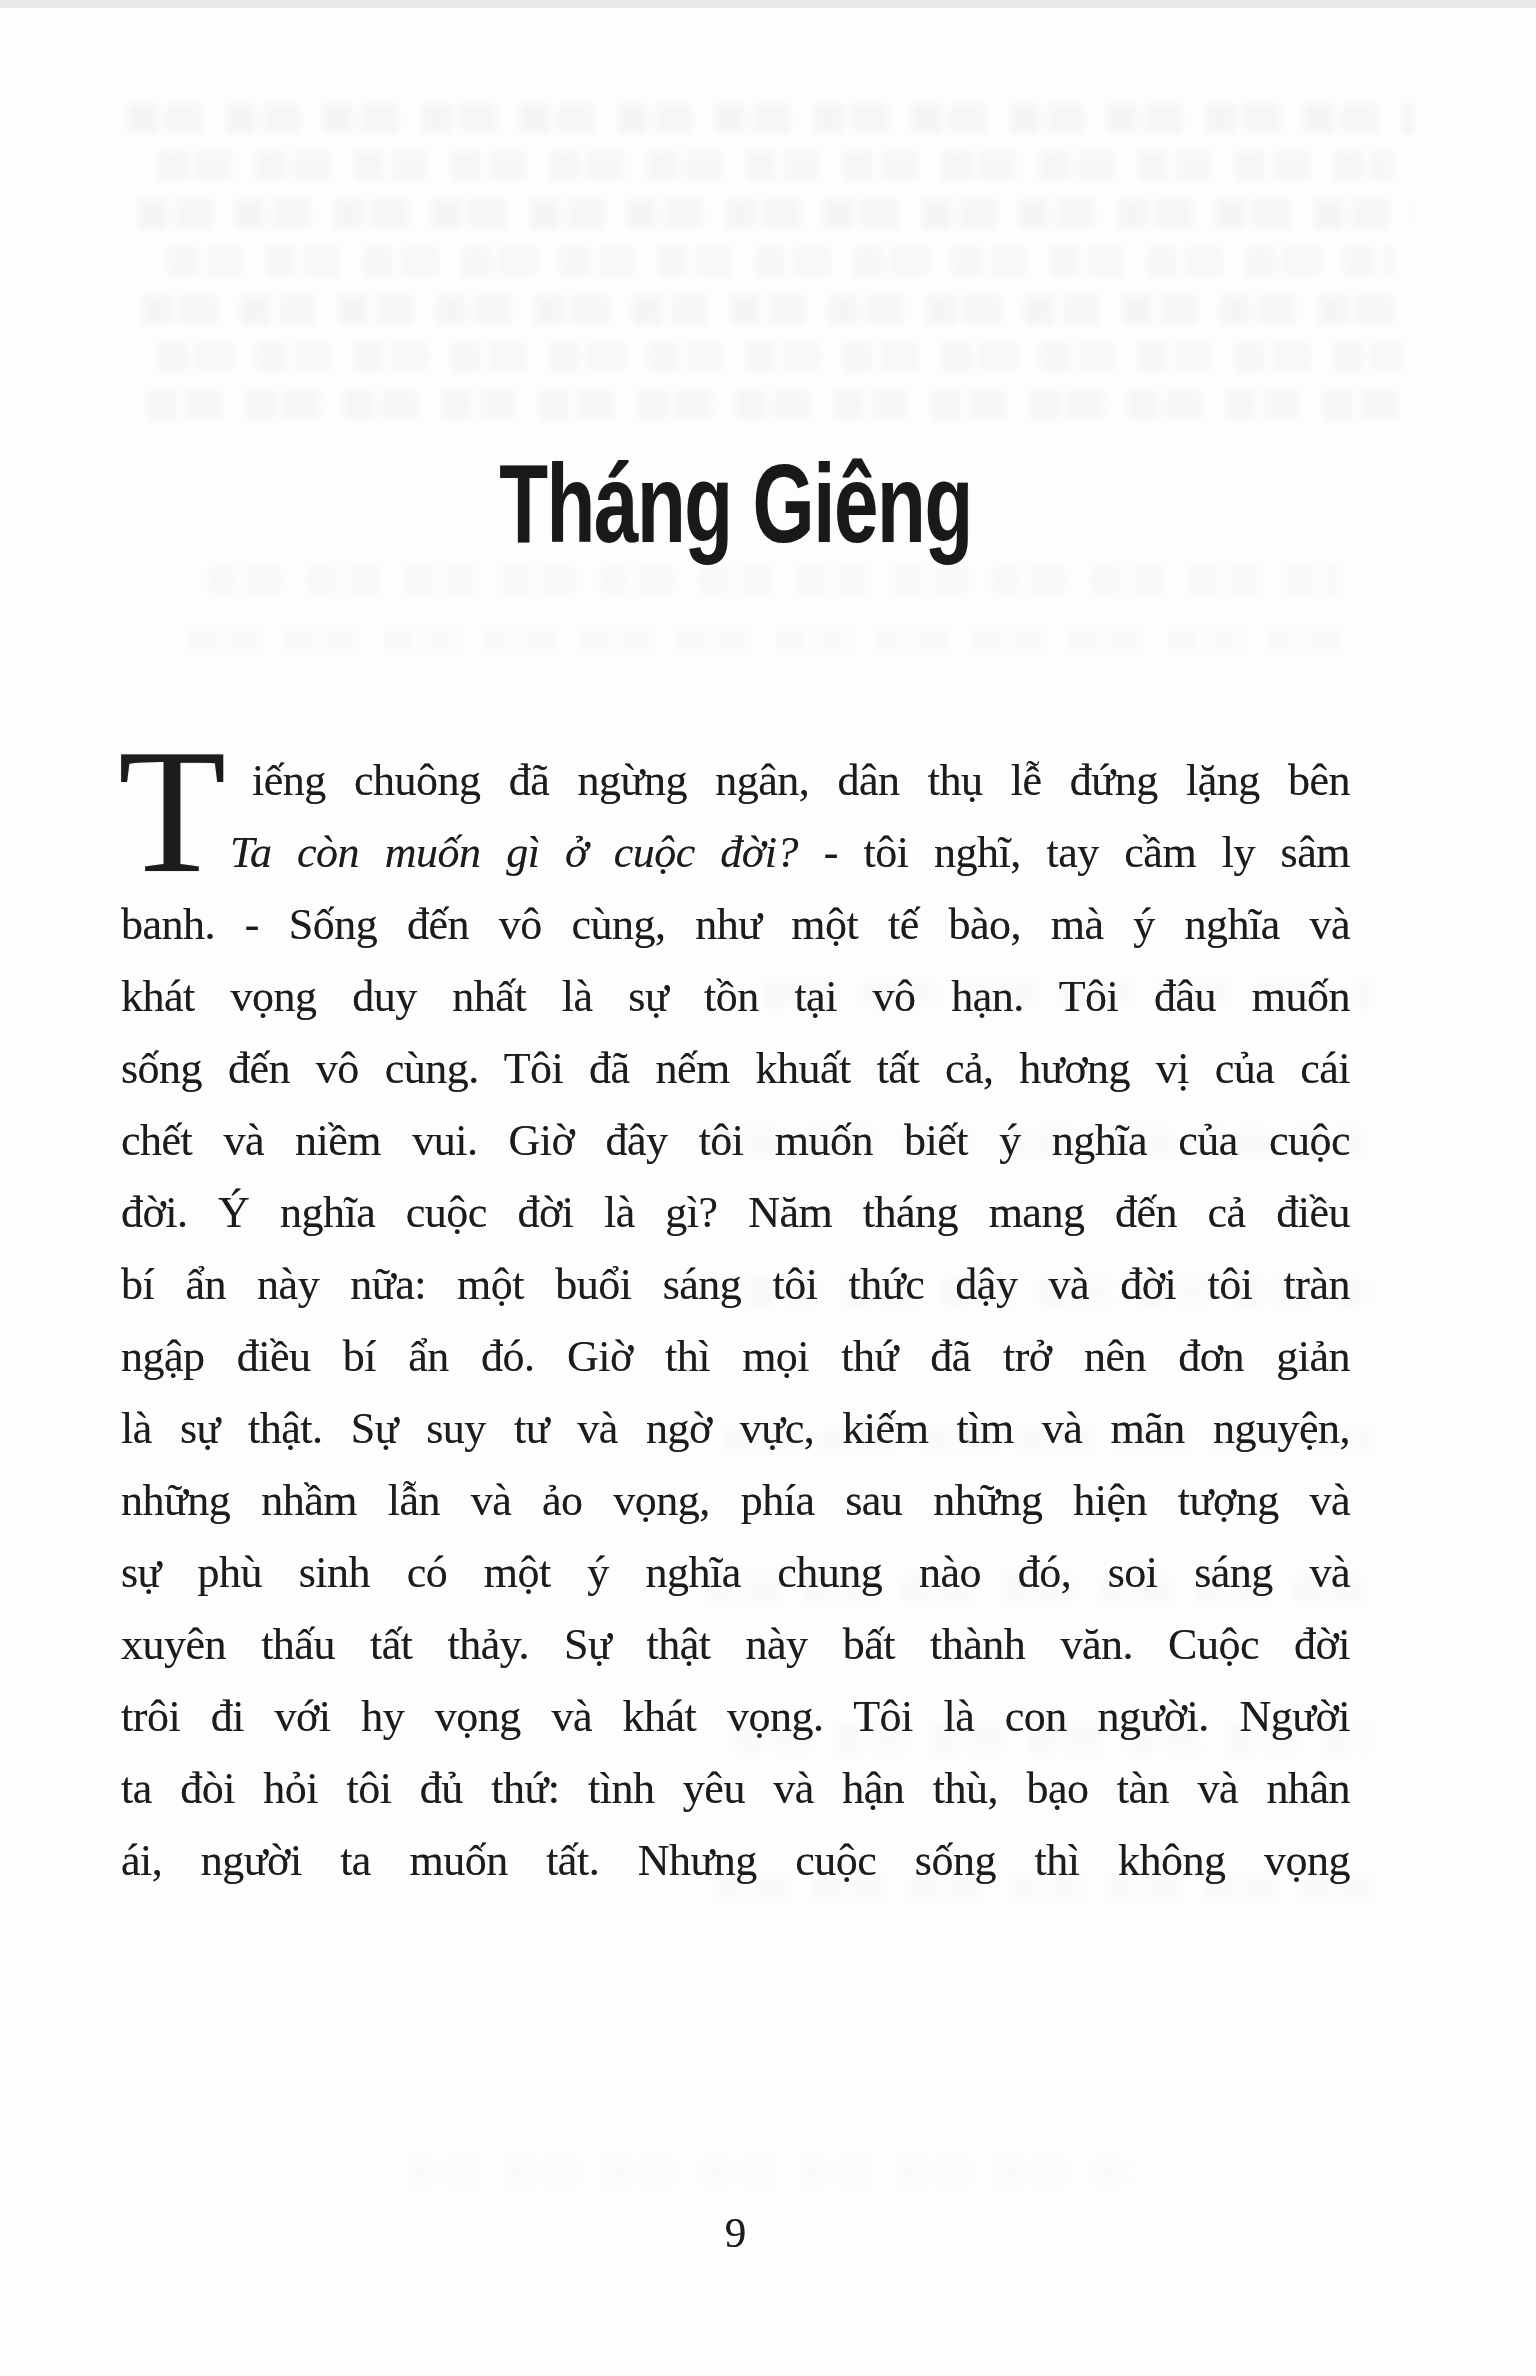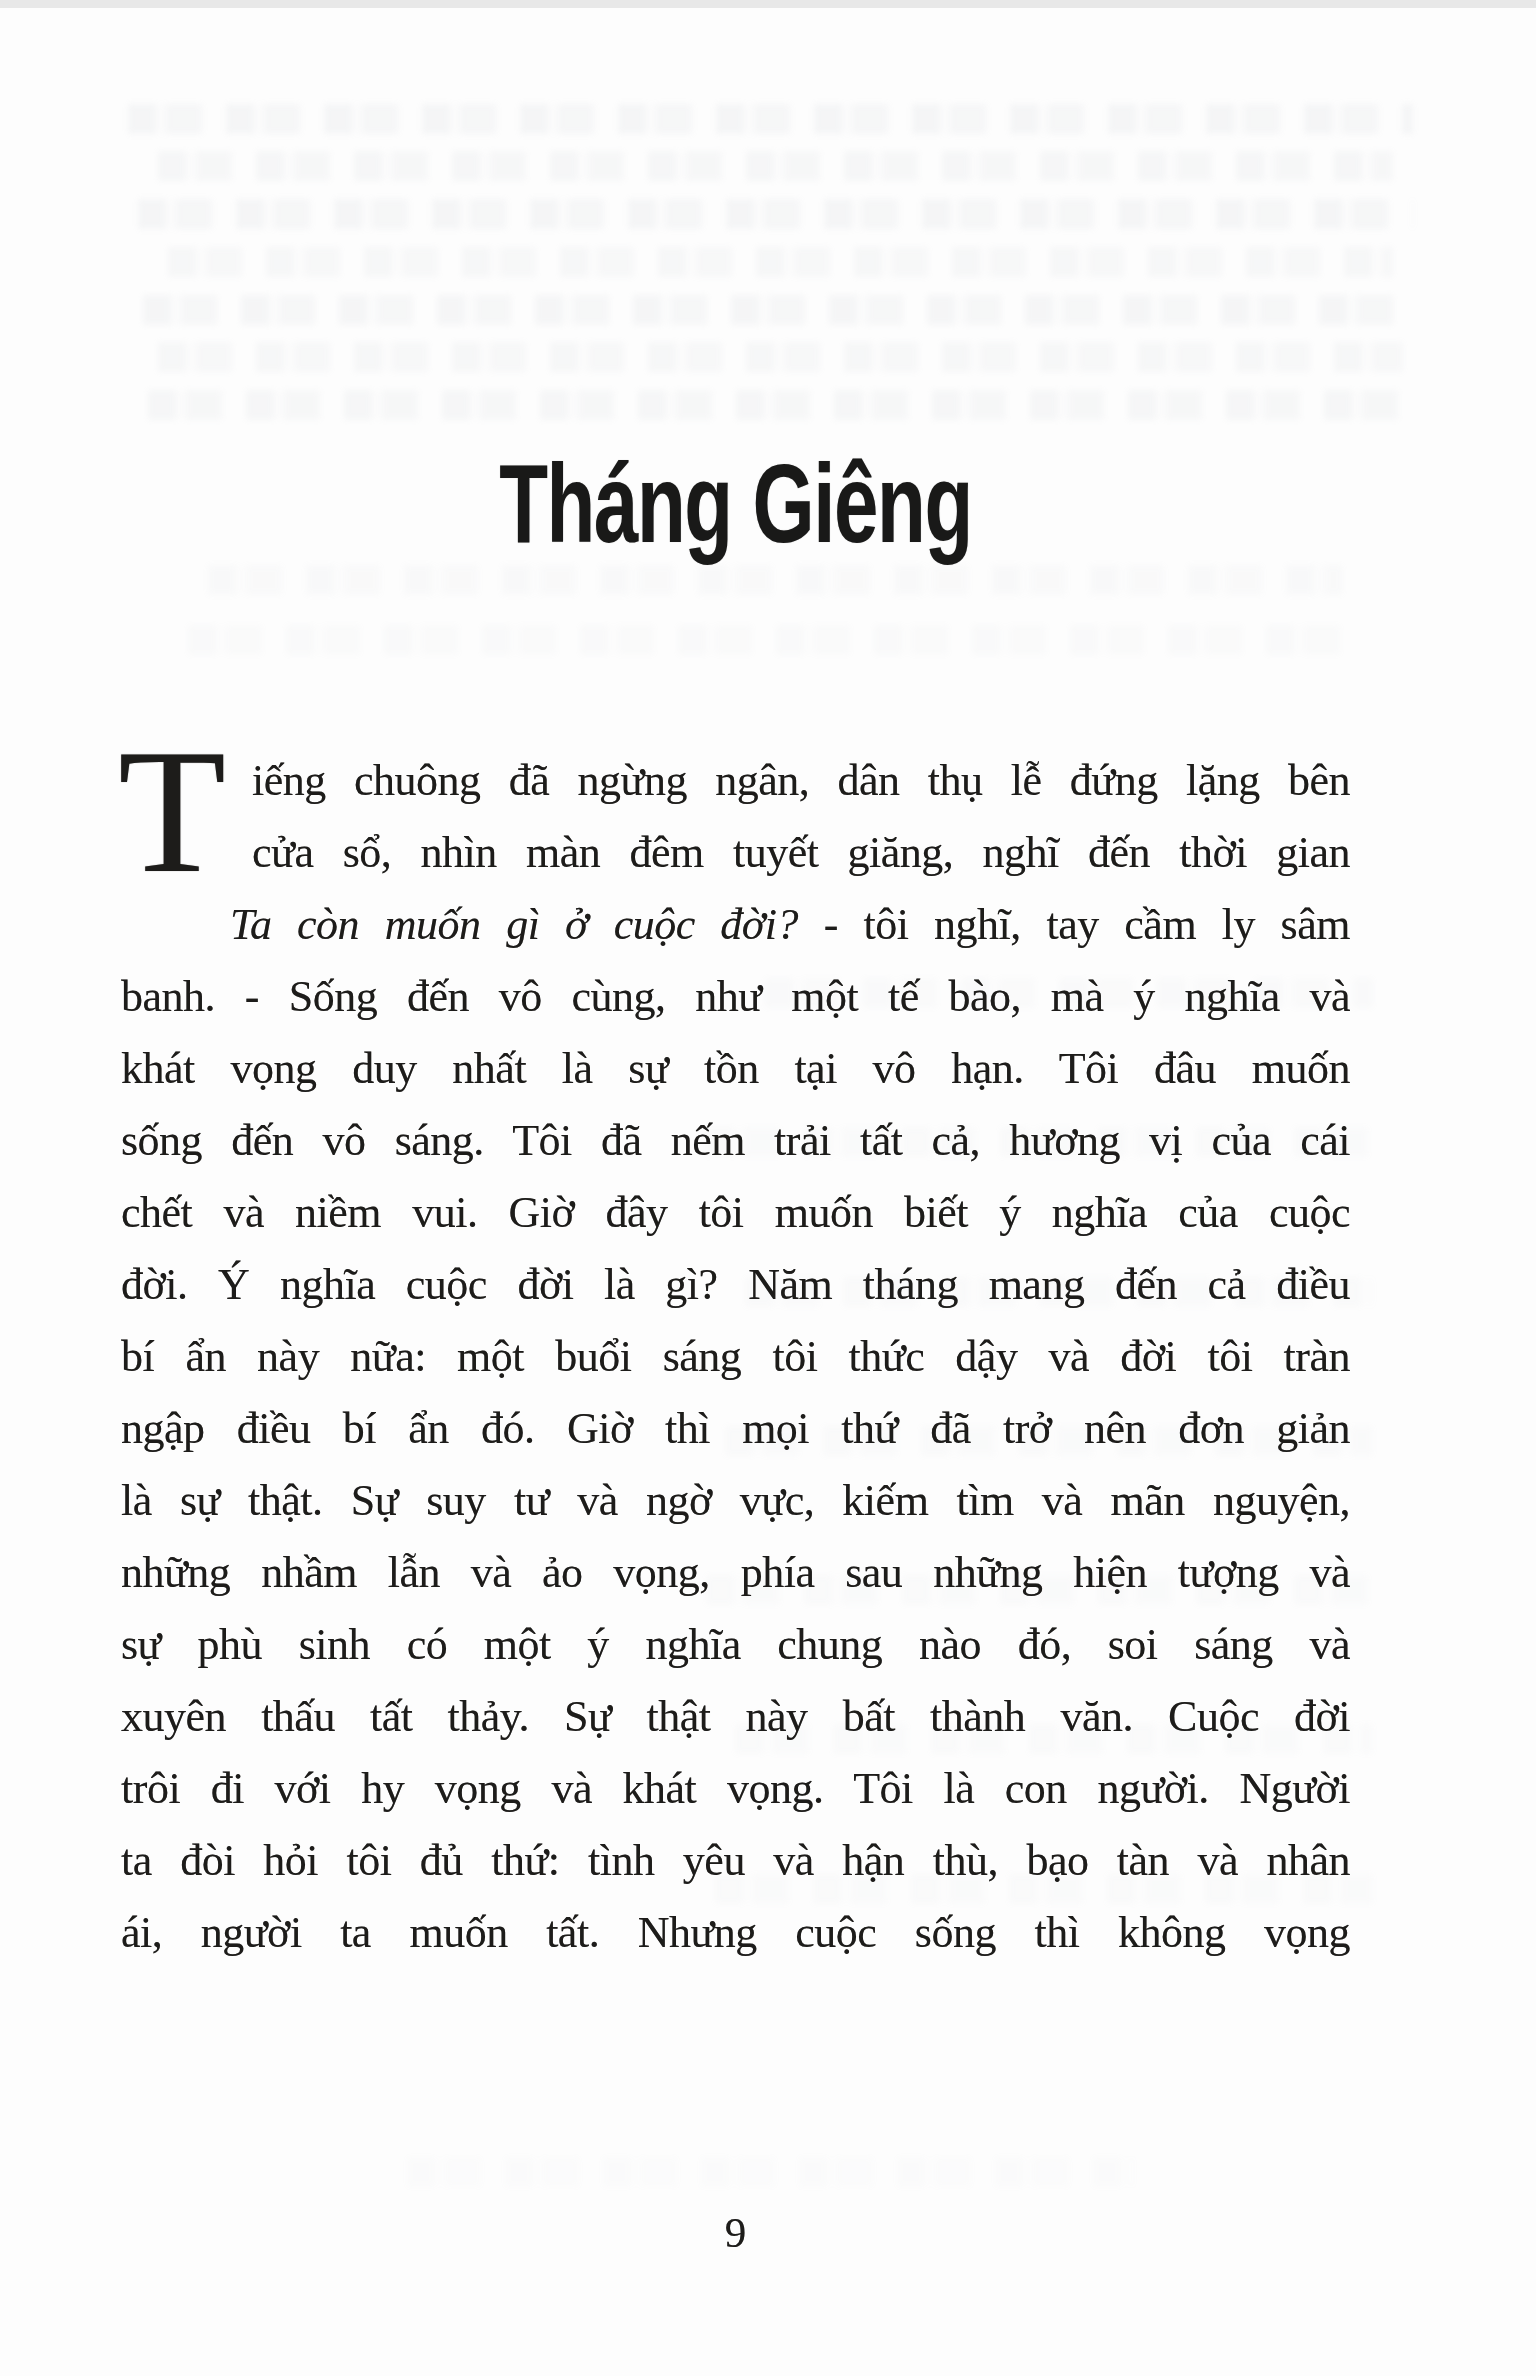--- a/index.html
+++ b/index.html
@@ -85,25 +85,24 @@
       <div class="ghost-row" style="top: 1866px; left: 706px; width: 667px; opacity: 0.15;"></div>
       <div class="ghost-row" style="top: 2149px; left: 398px; width: 736px; opacity: 0.1;"></div>
     </div>
 
   <h1 class="title">Tháng Giêng</h1>
 
   <div class="body-block">
     <span class="dropcap">T</span>
     <div id="lines">
         <div class="line just drop-indent">iếng chuông đã ngừng ngân, dân thụ lễ đứng lặng bên</div>
-        <div class="line just drop-indent">cửa sổ, nhìn màn đêm tuyết giăng, nghĩ đến thời gian</div>
         <div class="line just first-indent"><span class="it">Ta còn muốn gì ở cuộc đời?</span><span> - tôi nghĩ, tay cầm ly sâm</span></div>
         <div class="line just">banh. - Sống đến vô cùng, như một tế bào, mà ý nghĩa và</div>
         <div class="line just">khát vọng duy nhất là sự tồn tại vô hạn. Tôi đâu muốn</div>
-        <div class="line just">sống đến vô sáng. Tôi đã nếm trải tất cả, hương vị của cái</div>
+        <div class="line just">sống đến vô cùng. Tôi đã nếm khuất tất cả, hương vị của cái</div>
         <div class="line just">chết và niềm vui. Giờ đây tôi muốn biết ý nghĩa của cuộc</div>
         <div class="line just">đời. Ý nghĩa cuộc đời là gì? Năm tháng mang đến cả điều</div>
         <div class="line just">bí ẩn này nữa: một buổi sáng tôi thức dậy và đời tôi tràn</div>
         <div class="line just">ngập điều bí ẩn đó. Giờ thì mọi thứ đã trở nên đơn giản</div>
         <div class="line just">là sự thật. Sự suy tư và ngờ vực, kiếm tìm và mãn nguyện,</div>
         <div class="line just">những nhầm lẫn và ảo vọng, phía sau những hiện tượng và</div>
         <div class="line just">sự phù sinh có một ý nghĩa chung nào đó, soi sáng và</div>
         <div class="line just">xuyên thấu tất thảy. Sự thật này bất thành văn. Cuộc đời</div>
         <div class="line just">trôi đi với hy vọng và khát vọng. Tôi là con người. Người</div>
         <div class="line just">ta đòi hỏi tôi đủ thứ: tình yêu và hận thù, bạo tàn và nhân</div>

